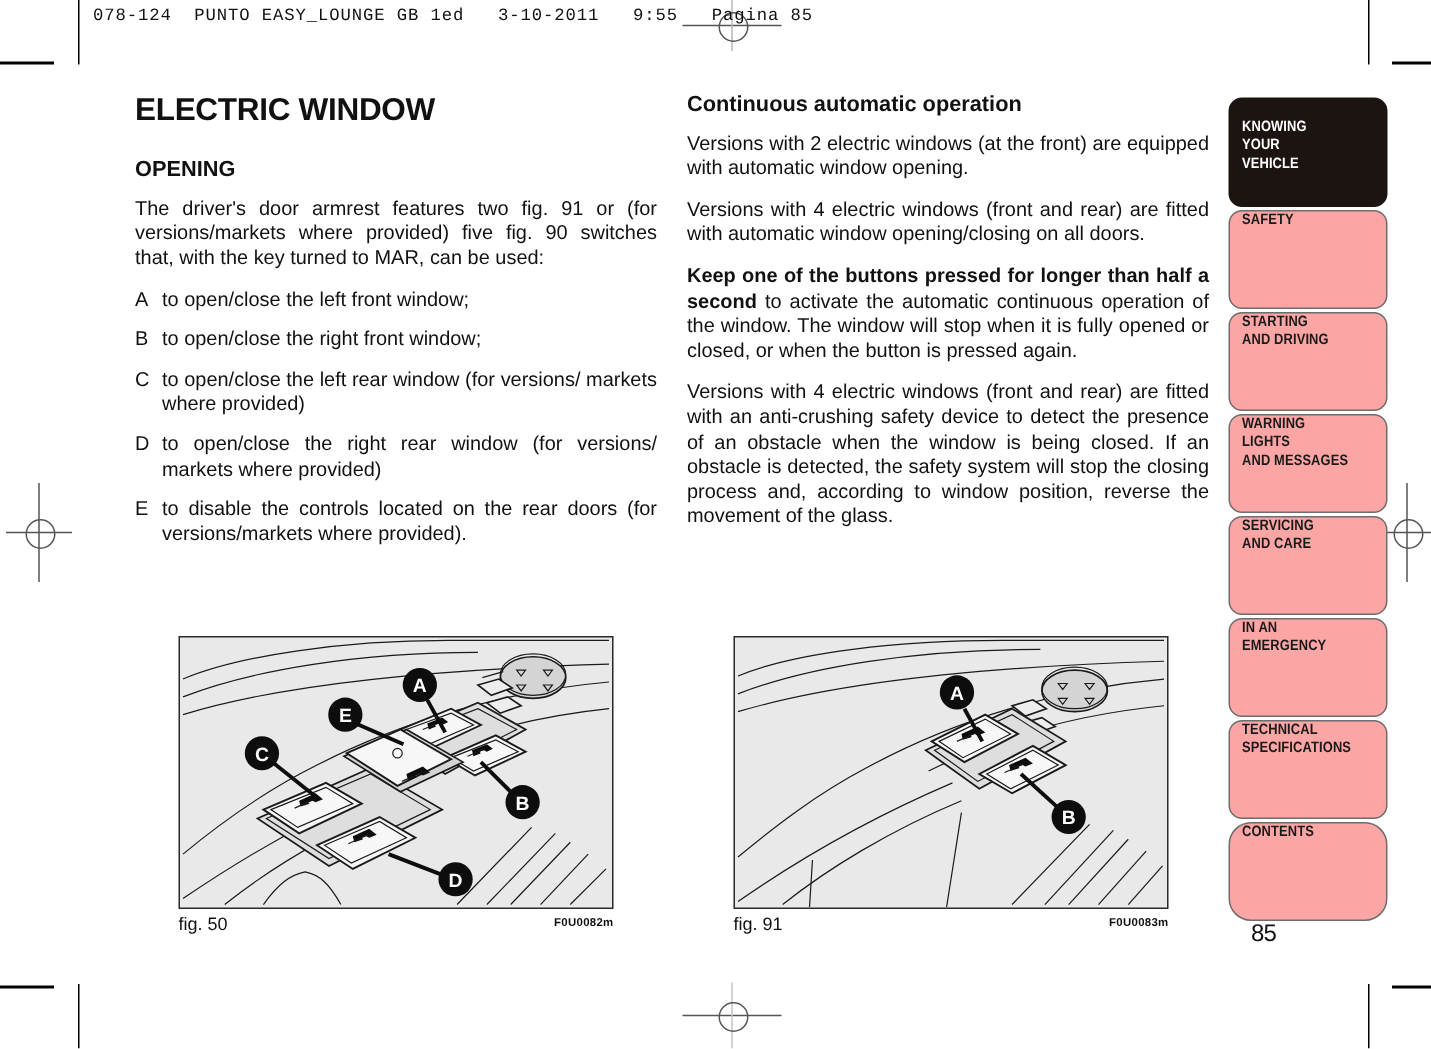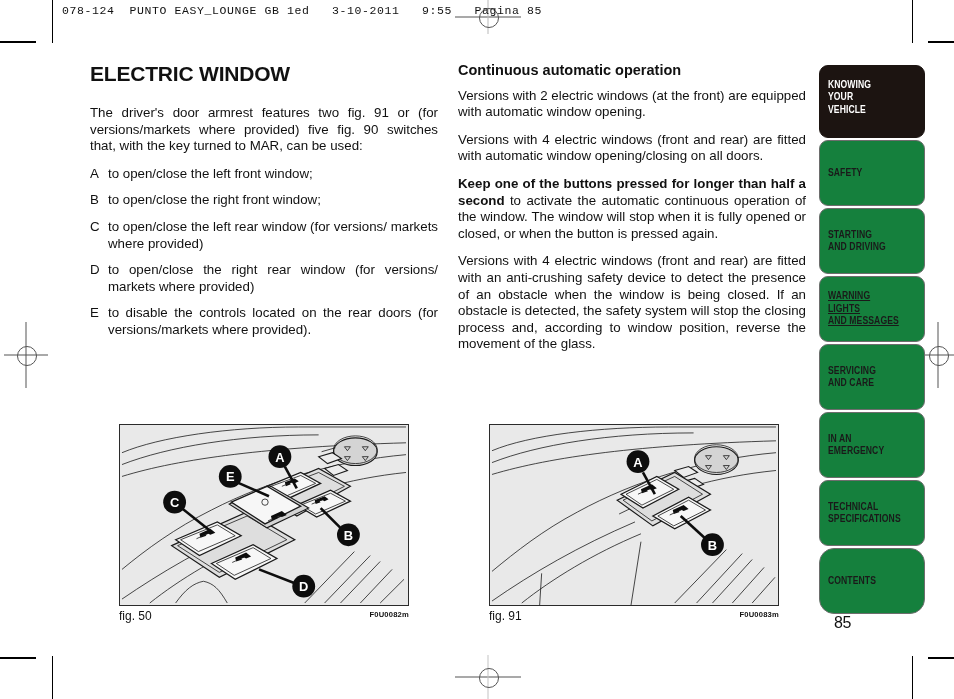--- a/index.html
+++ b/index.html
@@ -45,34 +45,34 @@
   .lettered{margin:0;padding:0;}
   .li{display:flex;margin:0 0 10px 0;font-size:13.3px;line-height:16.6px;}
   .li .ltr{width:18px;flex:0 0 18px;}
   .li .txt{flex:1;text-align:justify;}
 
   
   .tabs{position:absolute;left:819px;top:65px;width:106px;}
   .tab{
     width:106px;box-sizing:border-box;
     border:1px solid #6d6d6d;border-radius:9px;
-    background:#15803d;color:#1a1a1a;
+    background:#fca5a5;color:#1a1a1a;
     margin-bottom:2px;position:relative;
-    padding:0 8px;display:flex;align-items:center;
+    padding:0 8px;display:flex;align-items:flex-start;
   }
   .tab.active{background:#1c1411;border-color:#1c1411;color:#fff;align-items:flex-start;padding-top:13px;}
   .tab span{
     font-size:10px;font-weight:bold;line-height:12.4px;
     letter-spacing:.1px;display:block;
     transform:scaleX(.86);transform-origin:left center;
   }
   .tab.h1{height:73px;}
   .tab.h2{height:66px;}
   .tab.h3{height:66px;}
-  .tab.h4{height:66px;text-decoration:underline;}
+  .tab.h4{height:66px;}
   .tab.h5{height:66px;}
   .tab.h6{height:66px;}
   .tab.h7{height:66px;}
   .tab.h8{height:66px;border-radius:15px;}
 
   .pageno{
     position:absolute;left:834px;top:614px;
     font-size:16px;font-weight:normal;letter-spacing:-.5px;
   }
 
@@ -124,20 +124,21 @@
 <div class="regmark" style="left:455px;top:655px;width:66px;height:44px;">
   <div class="rm-h"></div>
     <div class="rm-v" style="background:#c4c4c4;"></div>
     <div class="rm-c"></div>
 </div>
 
 <div class="pagehead">078-124  PUNTO EASY_LOUNGE GB 1ed   3-10-2011   9:55   Pagina 85</div>
 
 <div class="col col-left">
   <h1 class="title">ELECTRIC WINDOW</h1>
+  <h2 class="sub">OPENING</h2>
   <p class="body">The driver's door armrest features two fig. 91 or (for versions/markets where provided) five fig. 90 switches that, with the key turned to MAR, can be used:</p>
 
   <div class="lettered">
     <div class="li">
       <div class="ltr">A</div>
       <div class="txt">to open/close the left front window;</div>
     </div>
     <div class="li">
       <div class="ltr">B</div>
       <div class="txt">to open/close the right front window;</div>

